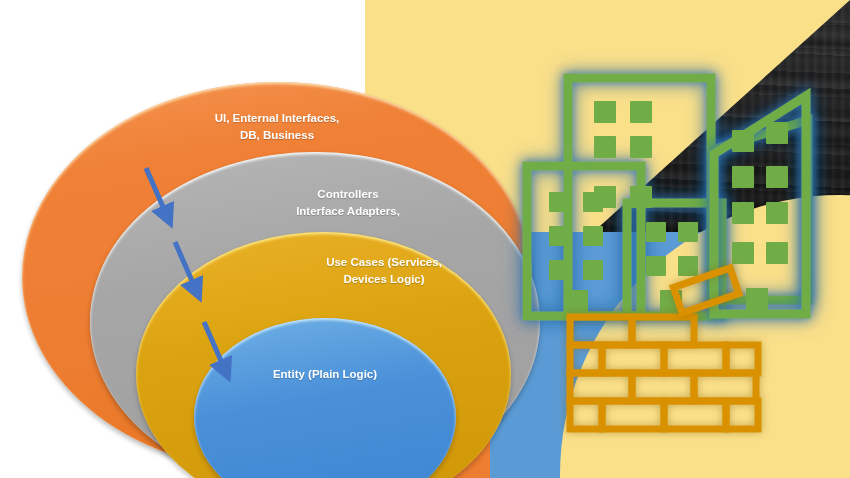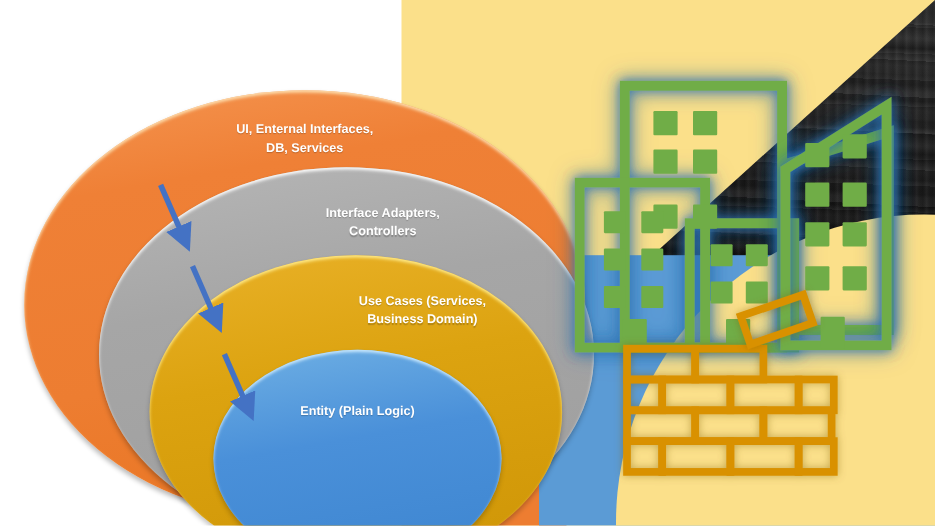--- a/index.html
+++ b/index.html
@@ -85,21 +85,21 @@
   }
 
   .ring-label{
     position:absolute; width:100%; text-align:center;
     color:#ffffff; font-weight:bold; font-size:11.5px; line-height:17px;
     text-shadow:0 1px 1px rgba(0,0,0,.22);
     pointer-events:none;
   }
   .lbl-outer{top:28px; left:115px; width:280px;}
   .lbl-gray {top:34px; left:118px; width:280px;}
-  .lbl-gold {top:22px; left:108px; width:280px;margin-top:12px;}
+  .lbl-gold {top:22px; left:108px; width:280px;}
   .lbl-blue {top:48px; left:0px;   width:100%;}
 
   
   .arrows{position:absolute; left:0; top:0; width:850px; height:478px; z-index:25; pointer-events:none;}
 
   
   .icons{position:absolute; left:0; top:0; width:850px; height:478px; z-index:28;}
 </style>
 </head>
 <body>
@@ -202,35 +202,35 @@
       </g>
     </svg>
   </div>
 
 
   <div class="rings">
 
     <div class="ring ring-outer">
       <div class="ring-label lbl-outer">
         <div>UI, Enternal Interfaces,</div>
-        <div>DB, Services</div>
+        <div>DB, Business</div>
       </div>
     </div>
 
     <div class="ring ring-gray">
       <div class="ring-label lbl-gray">
+        <div>Controllers</div>
         <div>Interface Adapters,</div>
-        <div>Controllers</div>
       </div>
     </div>
 
     <div class="ring ring-gold">
       <div class="ring-label lbl-gold">
         <div>Use Cases (Services,</div>
-        <div>Business Domain)</div>
+        <div>Devices Logic)</div>
       </div>
     </div>
 
     <div class="ring ring-blue">
       <div class="ring-label lbl-blue">
         <div>Entity (Plain Logic)</div>
       </div>
     </div>
   </div>
 

